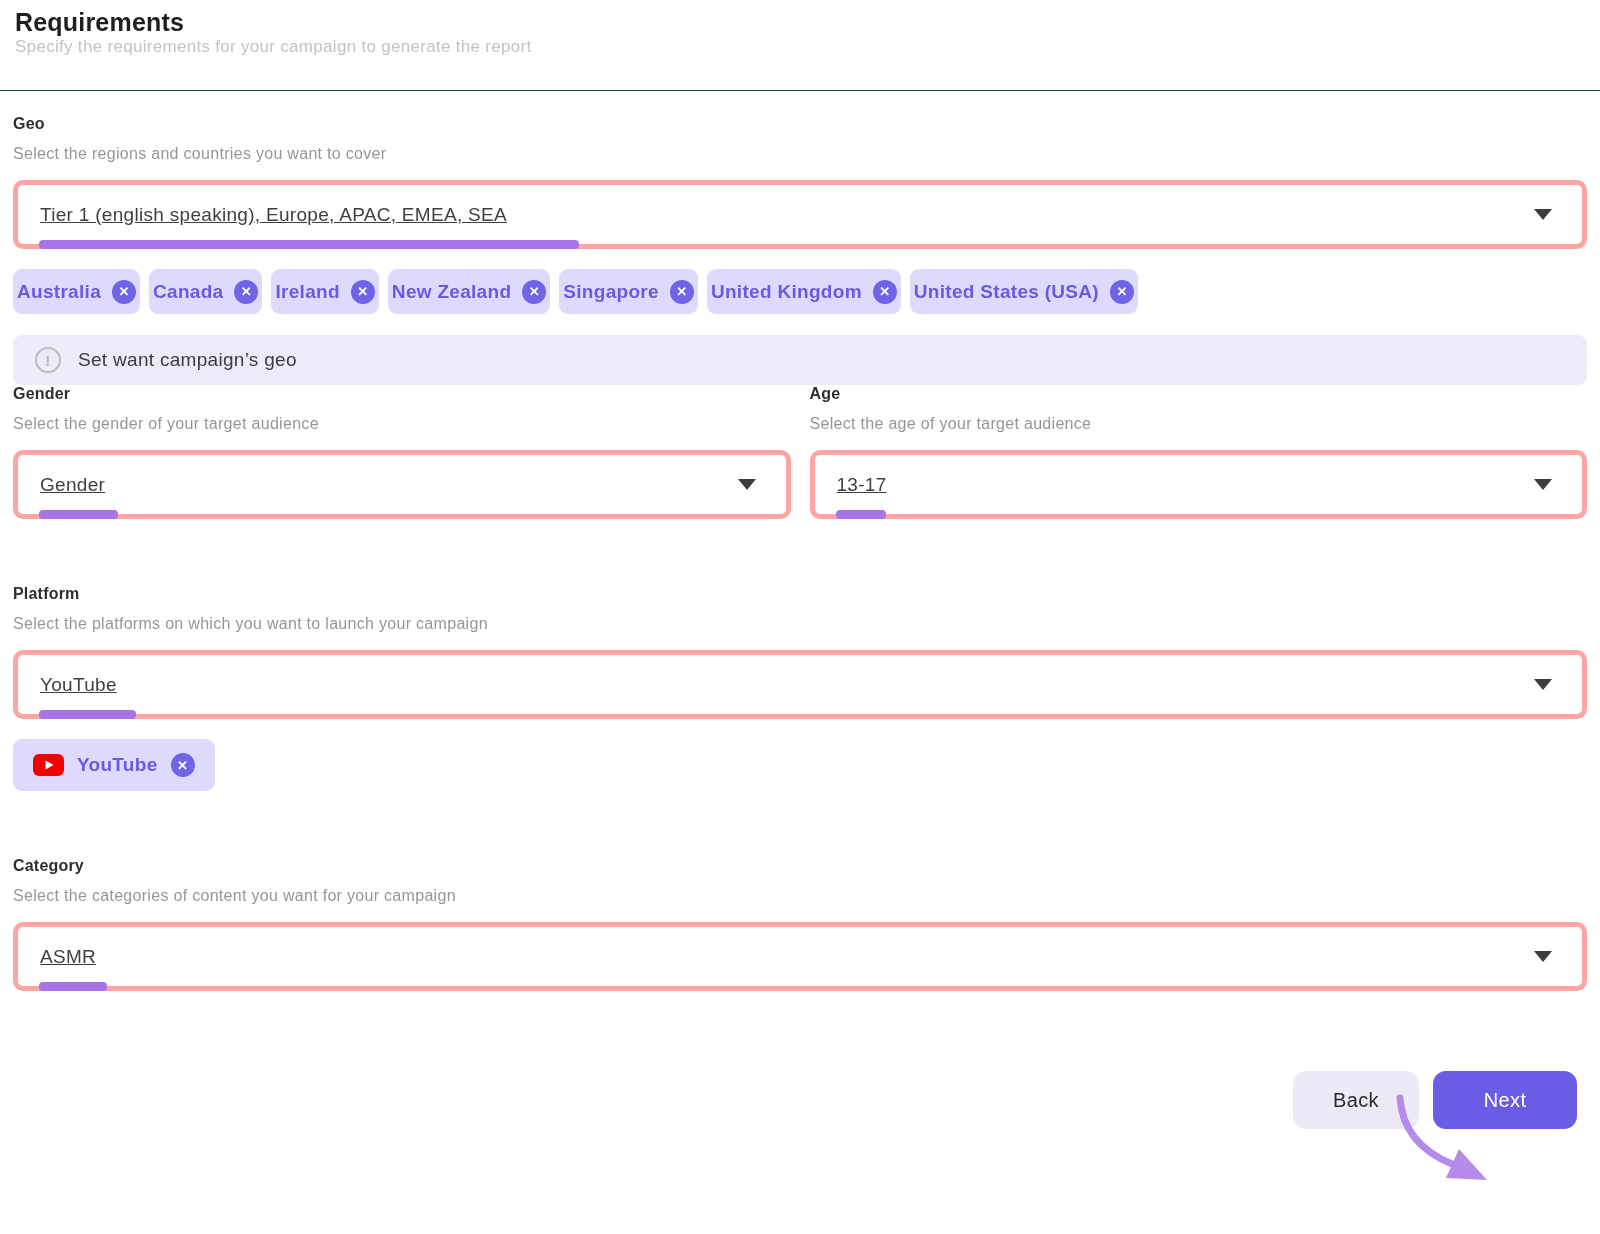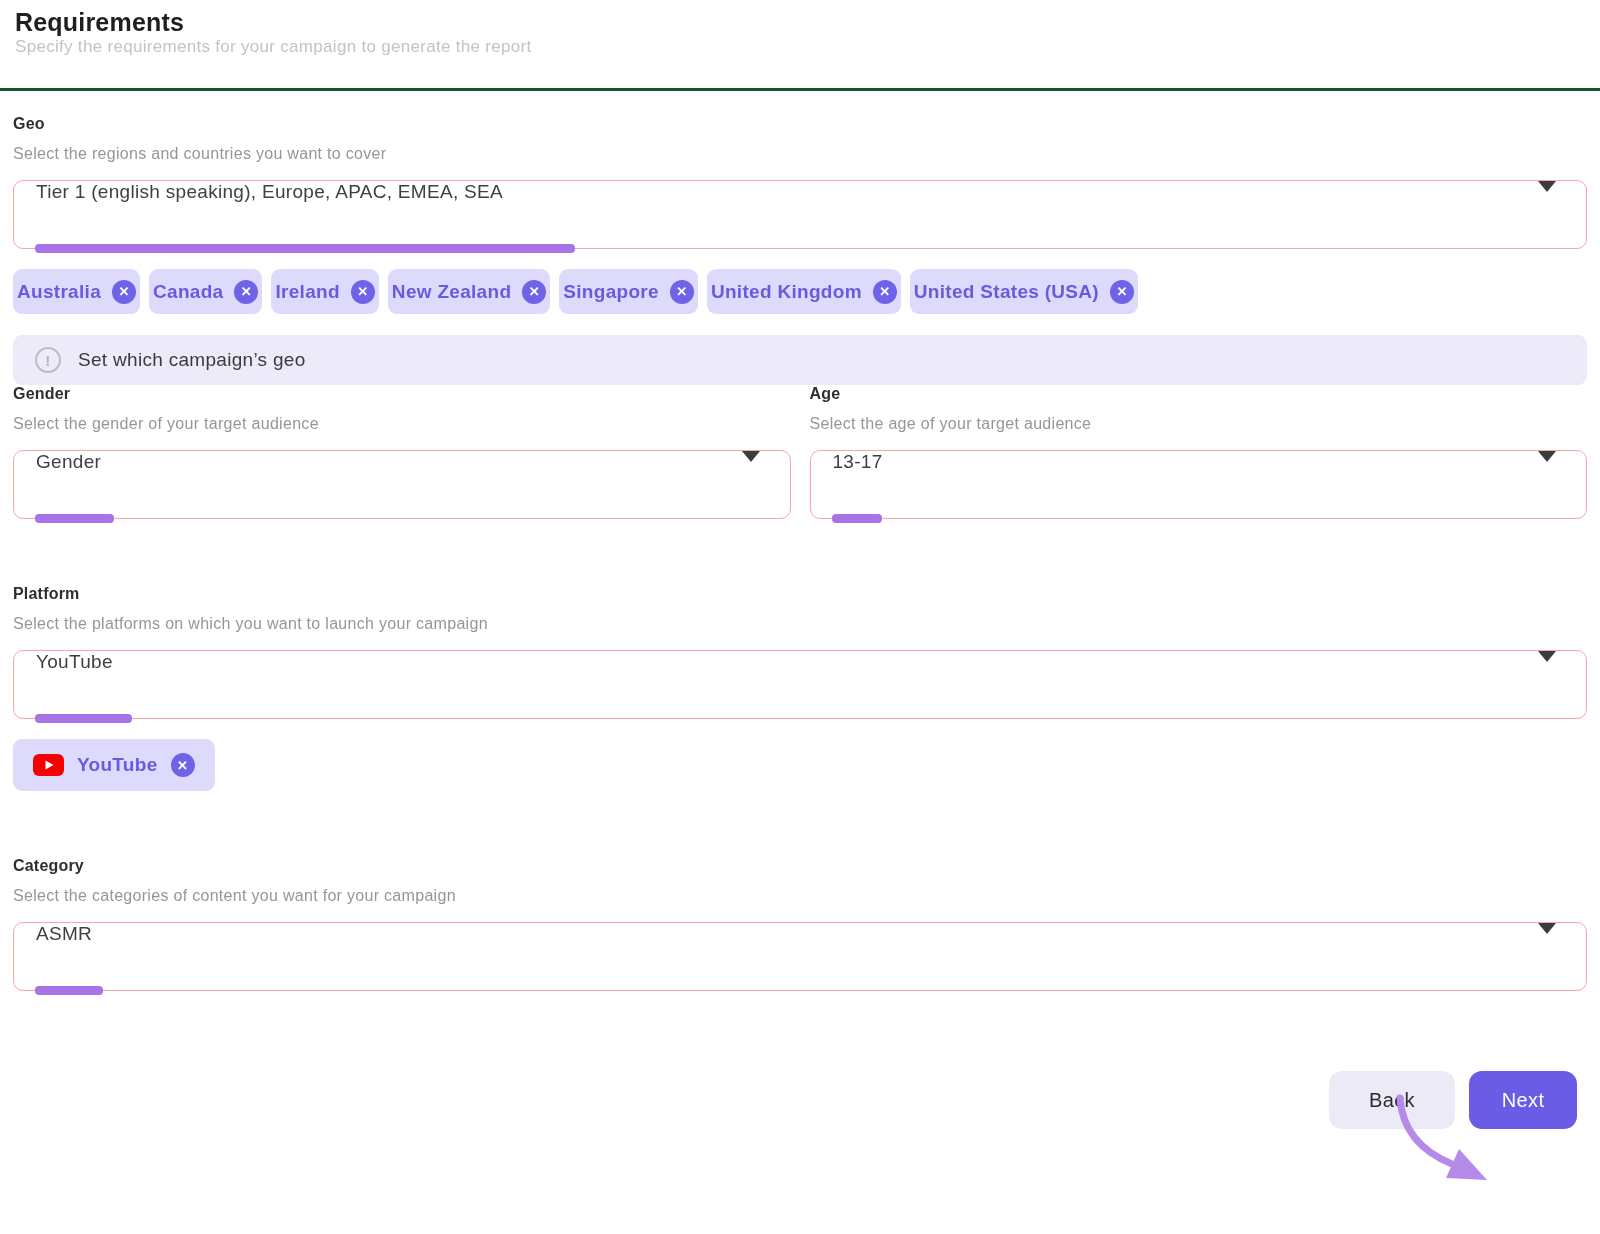--- a/index.html
+++ b/index.html
@@ -10,21 +10,21 @@
     height: 1234px;
     background: #ffffff;
     font-family: "Liberation Sans", sans-serif;
     overflow: hidden;
     color: #2e2e2e;
   }
   
   header {
     height: 91px;
     padding: 8px 15px 0;
-    border-bottom: 3px solid #14532d;
+    border-bottom: 1px solid #14532d;
   }
   .page-title {
     font-size: 25px;
     font-weight: 700;
     color: #1f1f1f;
     letter-spacing: 0.2px;
   }
   .page-subtitle {
     margin-top: 0;
     font-size: 17px;
@@ -44,29 +44,31 @@
     margin-top: 12px;
     font-size: 16px;
     color: #969696;
     letter-spacing: 0.3px;
   }
   .select {
     position: relative;
     margin-top: 17px;
     height: 69px;
     background: #ffffff;
-    border: 1px solid #fca5a5;
+    border: 5px solid #fca5a5;
     border-radius: 10px;
     display: flex;
+    align-items: center;
     justify-content: space-between;
     padding: 0 30px 0 22px;
     font-size: 19px;
     color: #3f3f3f;
     letter-spacing: 0.3px;
     cursor: pointer;
+    text-decoration: underline;
   }
   .caret {
     width: 0; height: 0;
     border-left: 9px solid transparent;
     border-right: 9px solid transparent;
     border-top: 11px solid #3c3c3c;
   }
   
   .underline {
     position: absolute;
@@ -157,21 +159,21 @@
     height: 58px;
     border: none;
     border-radius: 13px;
     font-family: Liberation Sans, sans-serif;
     font-size: 20px;
     font-weight: 500;
     letter-spacing: 0.4px;
     cursor: pointer;
   }
   .btn-back { width: 126px; background: #eceaf6; color: #2b2b2b; }
-  .btn-next { width: 108px; background: #6b5ce5; color: #ffffff; }
+  .btn-next { width: 144px; background: #6b5ce5; color: #ffffff; }
 
   
   .arrow-overlay {
     position: absolute;
     inset: 0;
     width: 1600px;
     height: 1234px;
     pointer-events: none;
   }
 </style>
@@ -220,21 +222,21 @@
           <span>United Kingdom</span>
           <span class="remove-icon">✕</span>
         </span>
           <span class="tag">
           <span>United States (USA)</span>
           <span class="remove-icon">✕</span>
         </span>
         </div>
       <div class="notice">
         <span class="info-icon">!</span>
-        <span>Set which campaign’s geo</span>
+        <span>Set want campaign’s geo</span>
       </div>
     </section>
 
     <div class="two-col">
       <section class="col">
         <div class="field-label">Gender</div>
         <div class="field-desc">Select the gender of your target audience</div>
         <div class="select">
           <span>Gender</span>
           <span class="caret"></span>

